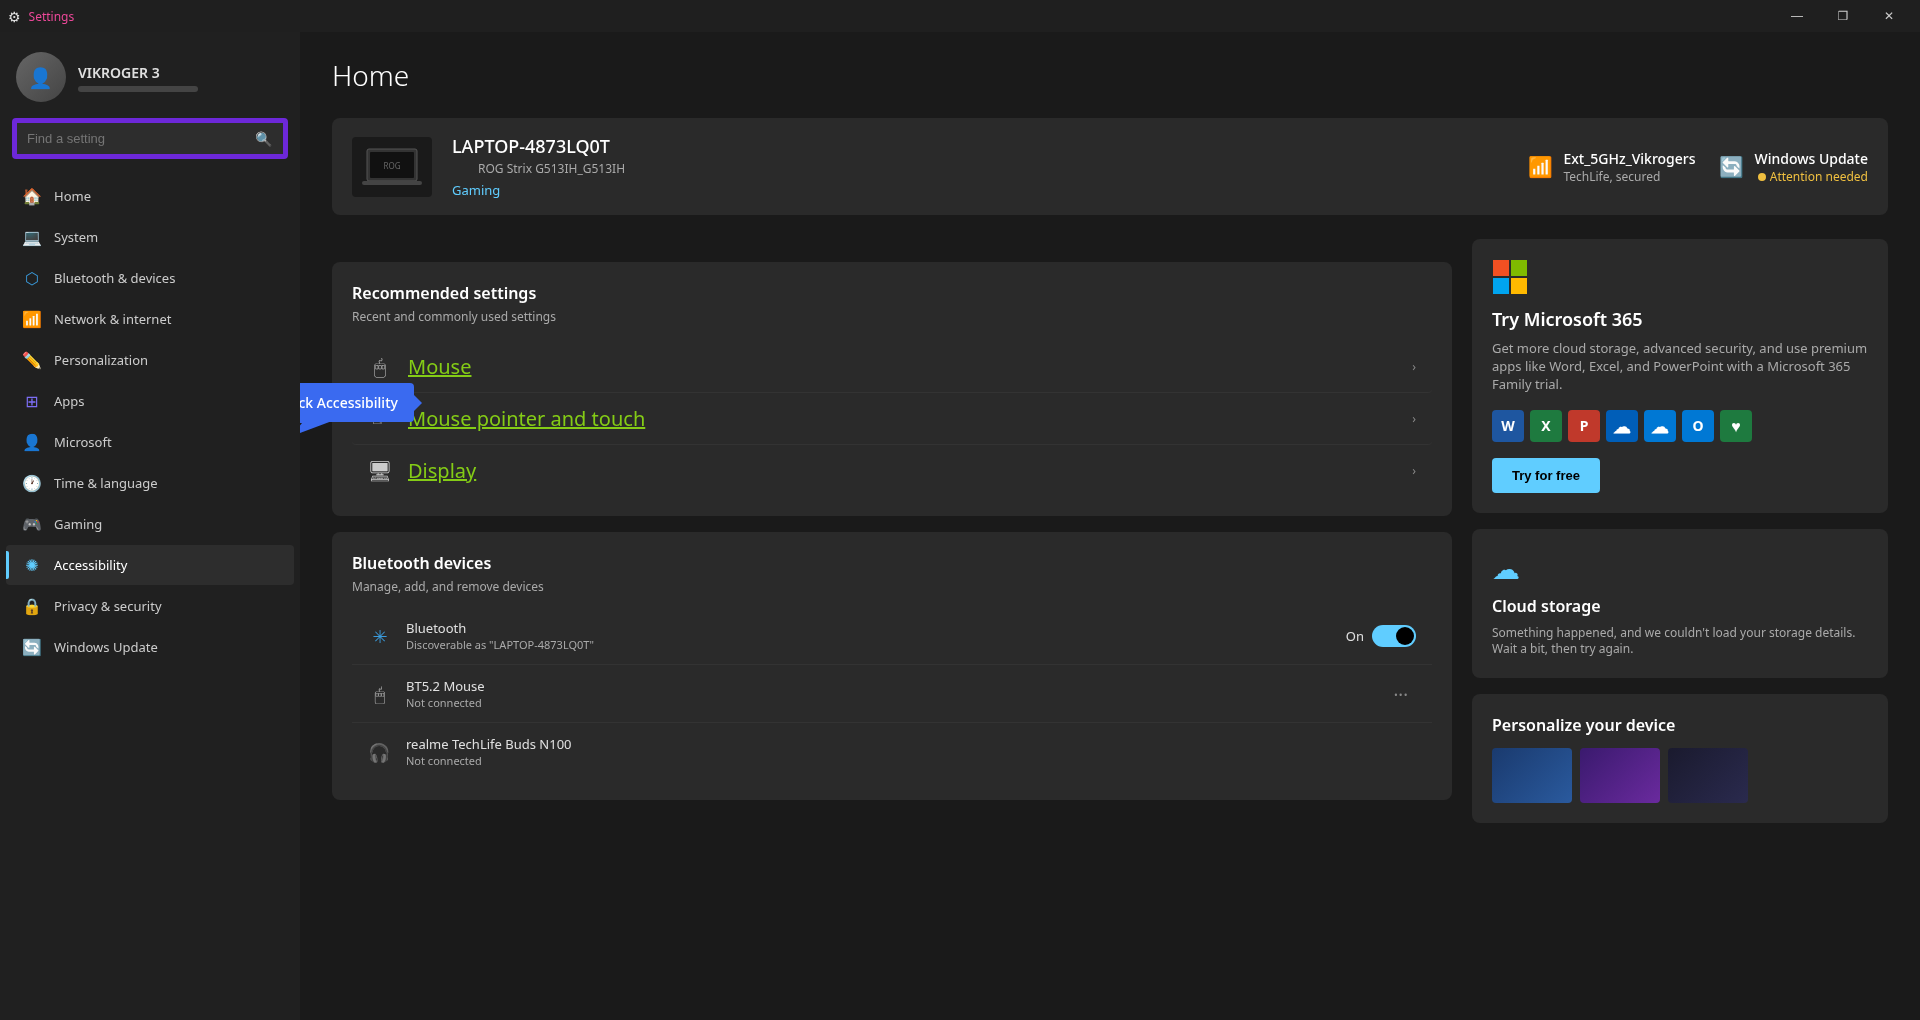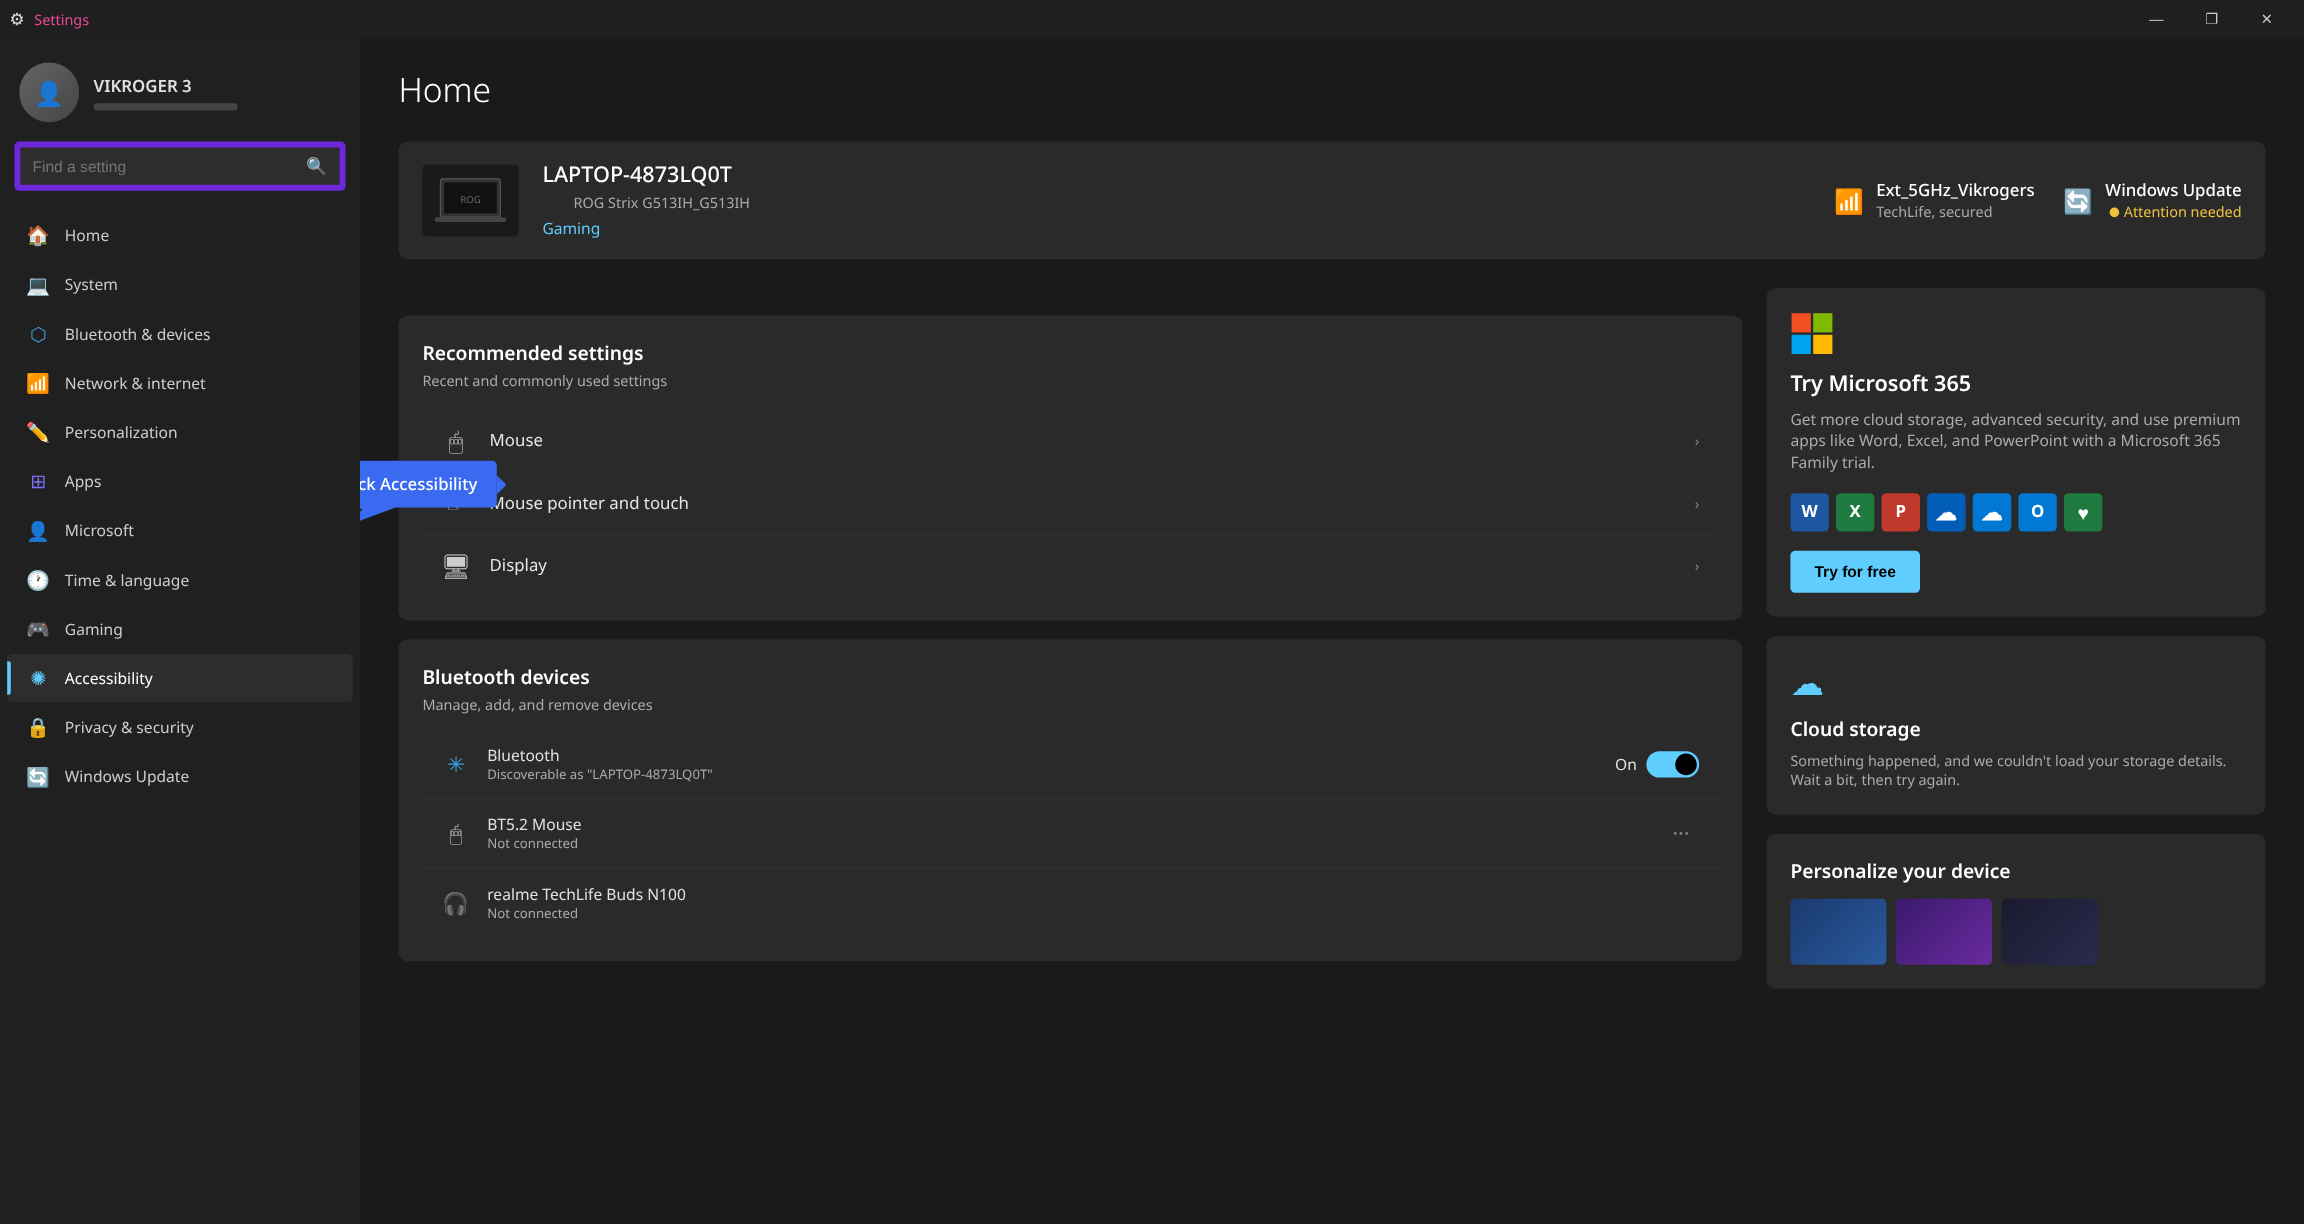--- a/index.html
+++ b/index.html
@@ -329,22 +329,23 @@
       font-size: 20px;
       width: 24px;
       display: flex;
       align-items: center;
       justify-content: center;
       flex-shrink: 0;
       color: #ccc;
     }
     .setting-name {
       flex: 1;
-      font-size: 14px;
-      color: #e5e5e5;
+      font-size: 20px;
+      color: #84cc16;
+      text-decoration: underline;
     }
     .chevron {
       color: #888;
       font-size: 12px;
     }
 
     
     .ms365-panel {
       background: #2a2a2a;
       border-radius: 8px;

